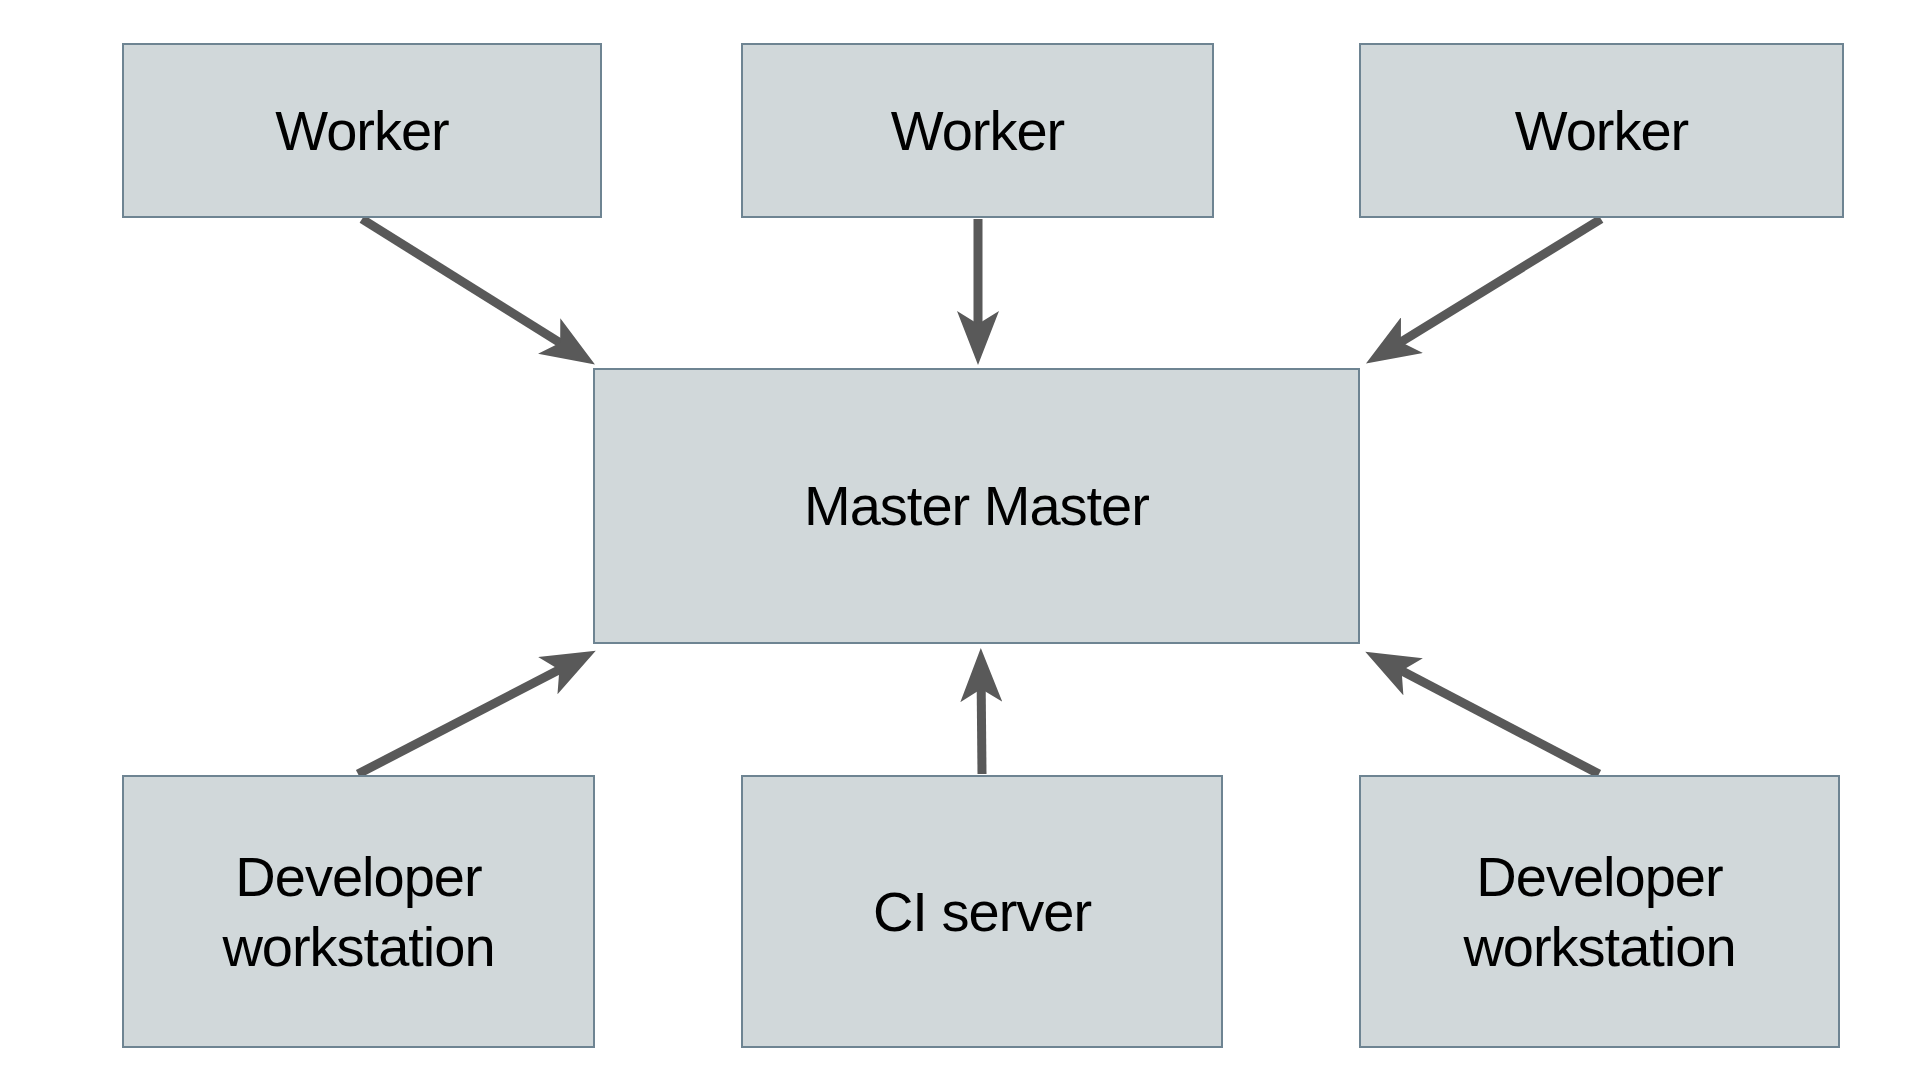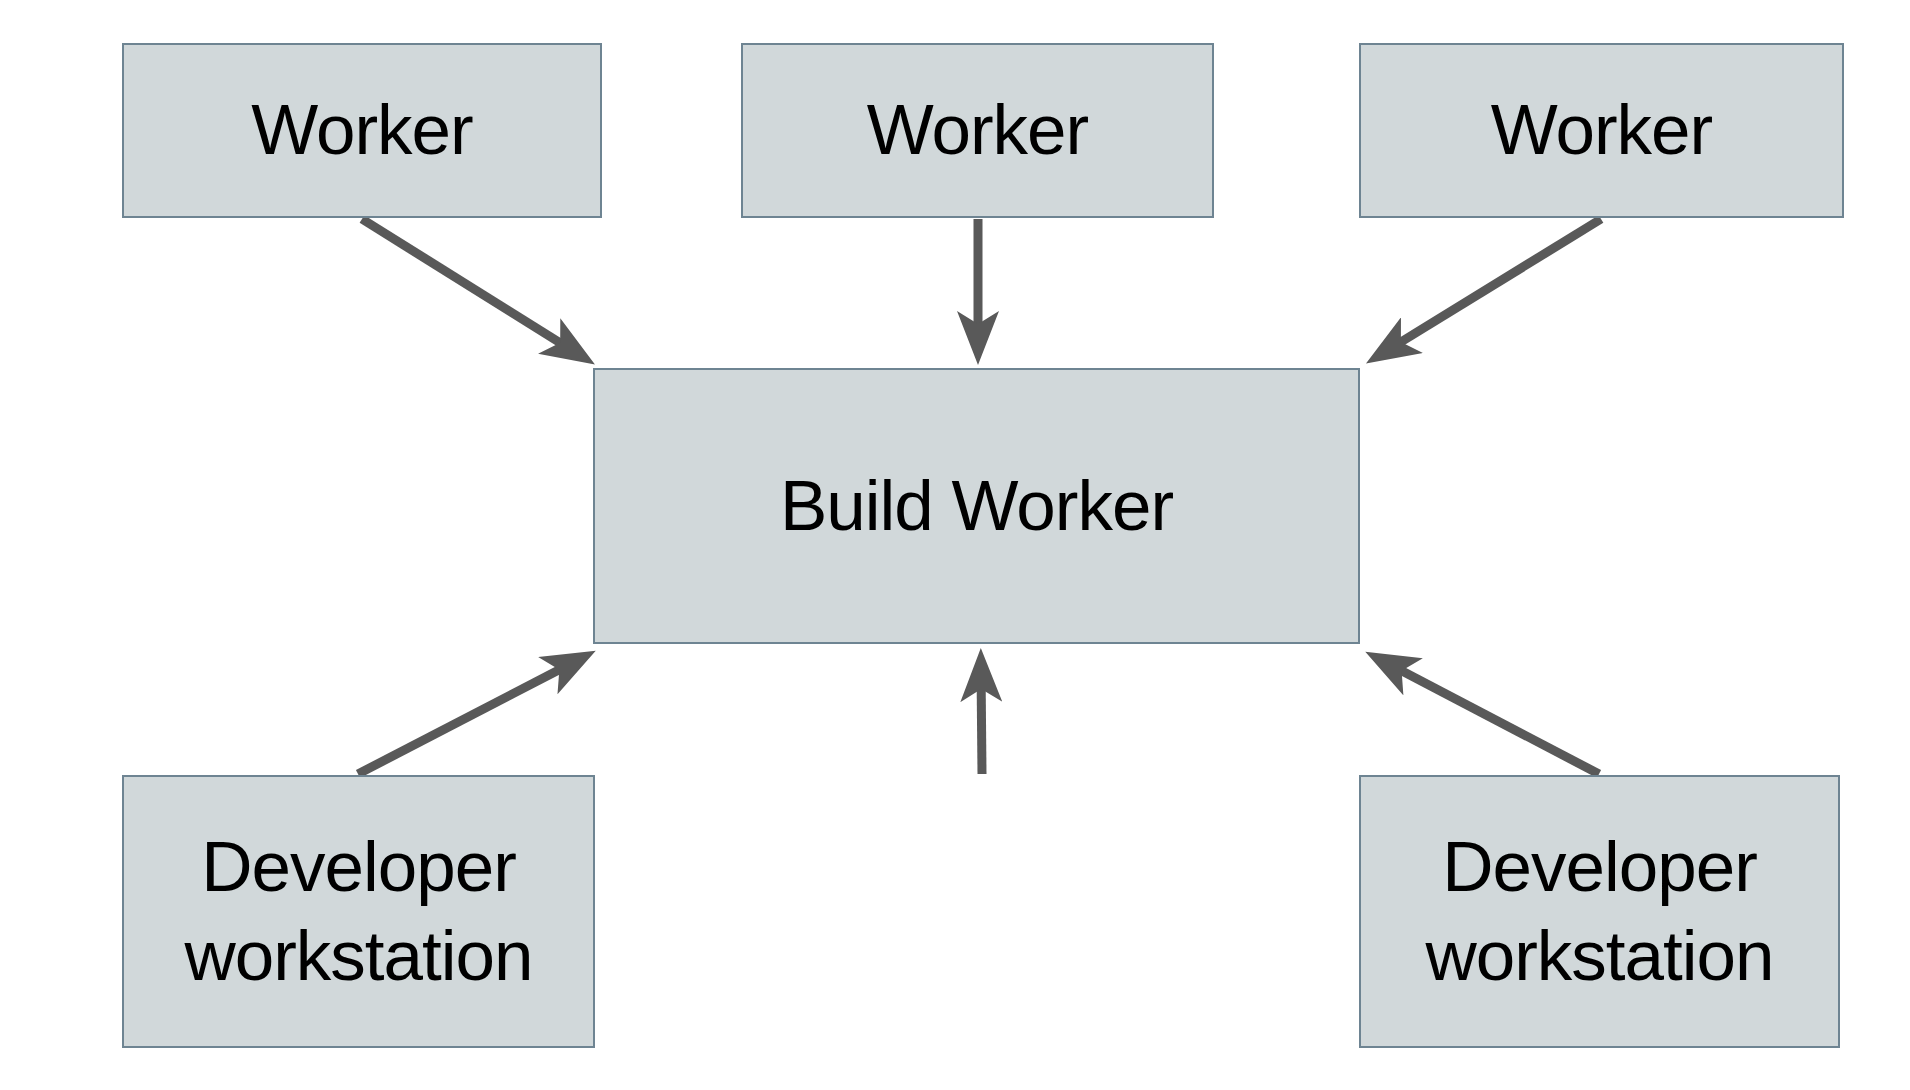--- a/index.html
+++ b/index.html
@@ -41,21 +41,21 @@
   .node{
     position:absolute;
     background:var(--node-fill);
     border:2px solid var(--node-border);
     display:flex;
     align-items:center;
     justify-content:center;
     text-align:center;
   }
   .node .label{
-    font-size:71px;
+    font-size:56px;
     line-height:1.25;
     color:var(--text);
     letter-spacing:-1px;
   }
   .n-w1{left:122px;top:43px;width:480px;height:175px;}
   .n-w2{left:741px;top:43px;width:473px;height:175px;}
   .n-w3{left:1359px;top:43px;width:485px;height:175px;}
   .n-bm{left:593px;top:368px;width:767px;height:276px;}
   .n-dl{left:122px;top:775px;width:473px;height:273px;}
   .n-ci{left:741px;top:775px;width:482px;height:273px;}
@@ -87,25 +87,28 @@
 
   <div class="node n-w2">
     <span class="label">Worker</span>
   </div>
 
   <div class="node n-w3">
     <span class="label">Worker</span>
   </div>
 
   <div class="node n-bm">
-    <span class="label">Build Worker</span>
+    <span class="label">Master Master</span>
   </div>
 
   <div class="node n-dl">
     <span class="label">Developer workstation</span>
   </div>
 
+  <div class="node n-ci">
+    <span class="label">CI server</span>
+  </div>
 
   <div class="node n-dr">
     <span class="label">Developer workstation</span>
   </div>
 
 </div>
 
 </body></html>

